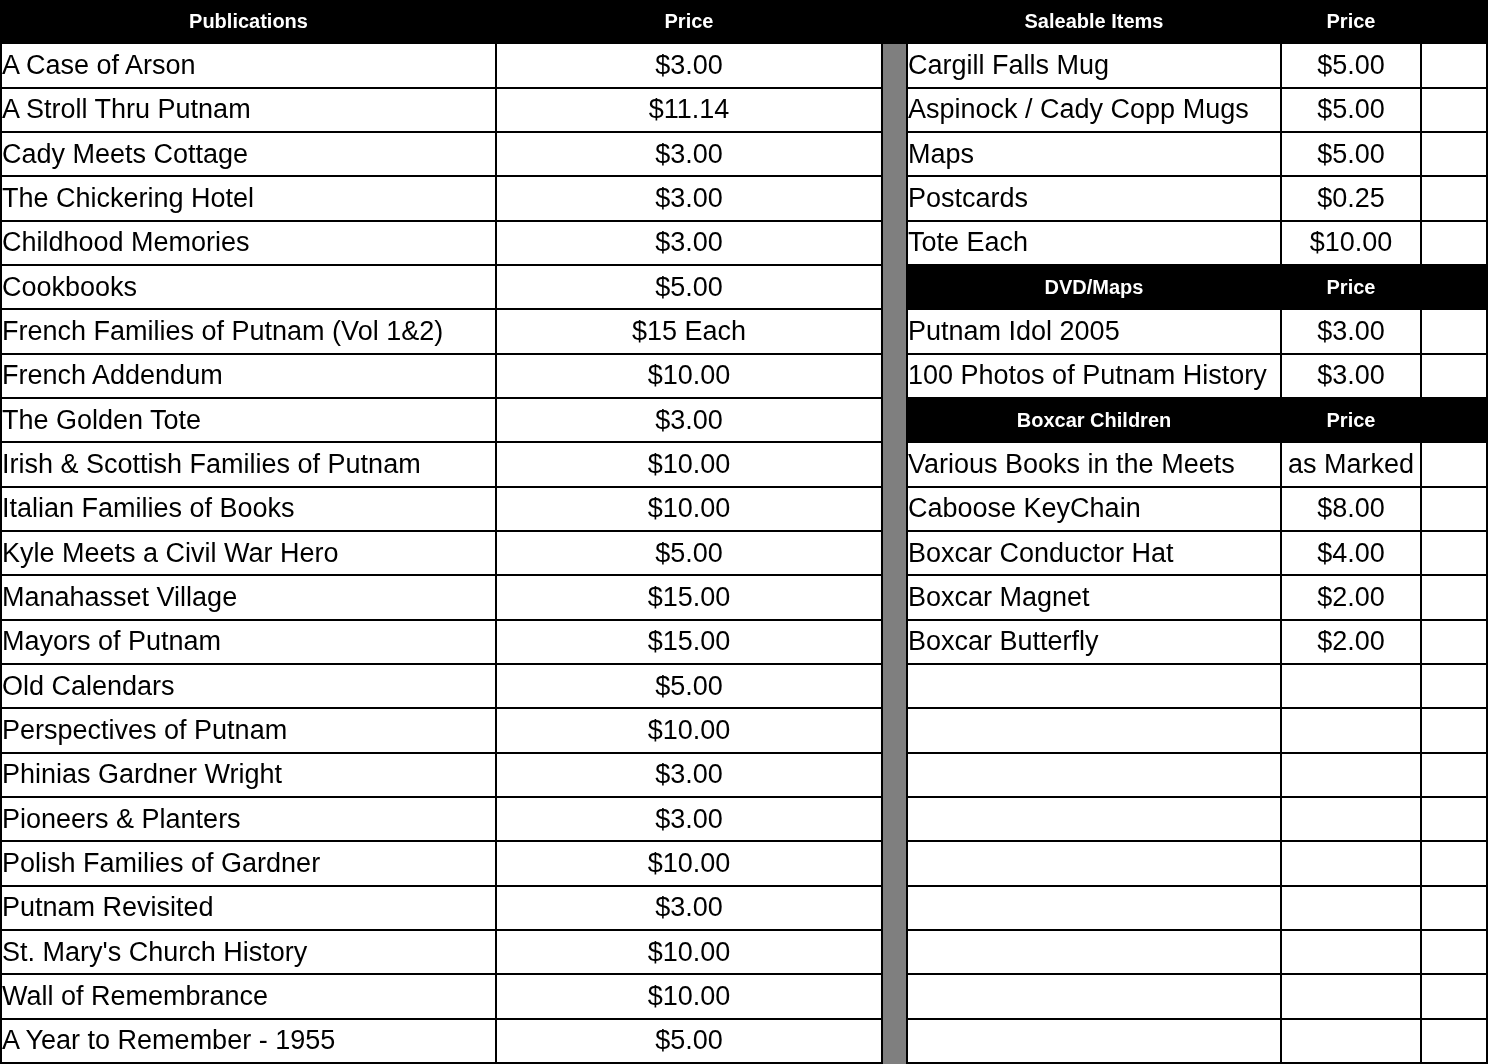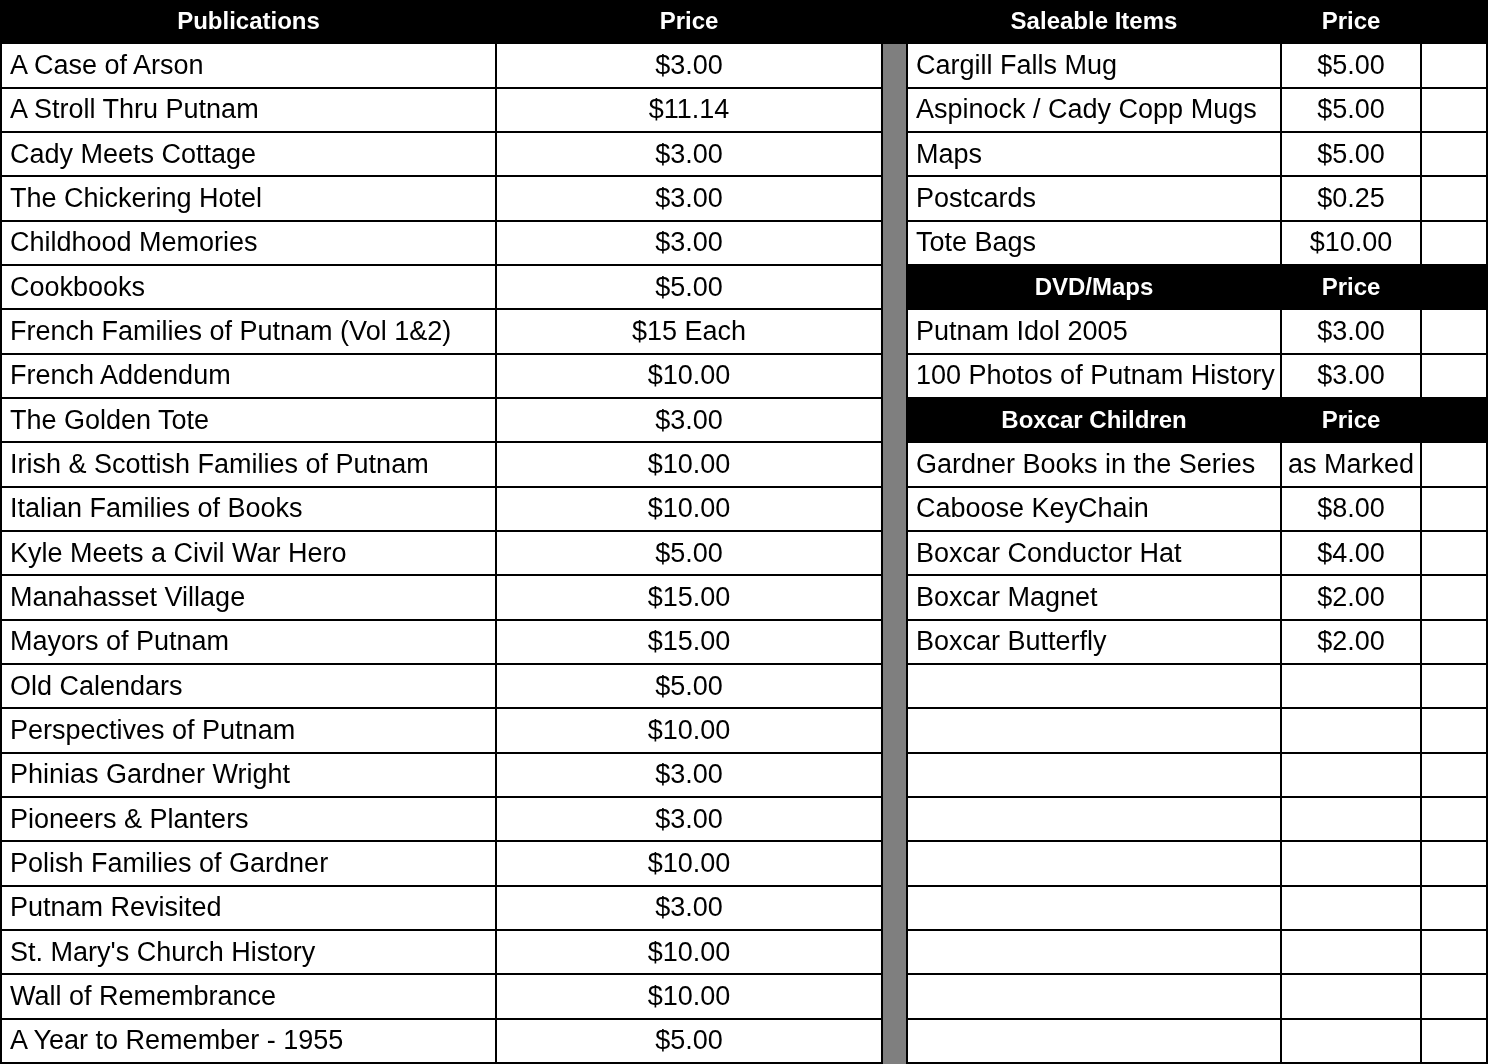--- a/index.html
+++ b/index.html
@@ -36,28 +36,28 @@
     border-right: 2px solid #000;
     border-bottom: 2px solid #000;
     display: flex;
     align-items: center;
     font-size: 27px;
     line-height: 1;
     white-space: nowrap;
     overflow: hidden;
     background: #ffffff;
   }
-  .cell.name { justify-content: flex-start; padding-left: 8px; }
+  .cell.name { justify-content: flex-start; }
   .cell.price { justify-content: center; }
   .cell.extra { justify-content: center; }
   .cell.hdr {
     background: var(--header-bg, #000000);
     color: var(--header-text, #ffffff);
     font-weight: bold;
-    font-size: 24px;
+    font-size: 20px;
     justify-content: center;
     padding-left: 0;
     border-right-color: var(--header-bg, #000000);
     border-bottom-color: #000;
   }
   .divider {
     position: absolute;
     left: 883px;
     top: 0;
     width: 23px;
@@ -141,36 +141,36 @@
       <div class="cell extra"></div>
       <div class="cell name">Aspinock / Cady Copp Mugs</div>
       <div class="cell price">$5.00</div>
       <div class="cell extra"></div>
       <div class="cell name">Maps</div>
       <div class="cell price">$5.00</div>
       <div class="cell extra"></div>
       <div class="cell name">Postcards</div>
       <div class="cell price">$0.25</div>
       <div class="cell extra"></div>
-      <div class="cell name">Tote Bags</div>
+      <div class="cell name">Tote Each</div>
       <div class="cell price">$10.00</div>
       <div class="cell extra"></div>
       <div class="cell hdr name">DVD/Maps</div>
       <div class="cell hdr price">Price</div>
       <div class="cell hdr extra"></div>
       <div class="cell name">Putnam Idol 2005</div>
       <div class="cell price">$3.00</div>
       <div class="cell extra"></div>
       <div class="cell name">100 Photos of Putnam History</div>
       <div class="cell price">$3.00</div>
       <div class="cell extra"></div>
       <div class="cell hdr name">Boxcar Children</div>
       <div class="cell hdr price">Price</div>
       <div class="cell hdr extra"></div>
-      <div class="cell name">Gardner Books in the Series</div>
+      <div class="cell name">Various Books in the Meets</div>
       <div class="cell price">as Marked</div>
       <div class="cell extra"></div>
       <div class="cell name">Caboose KeyChain</div>
       <div class="cell price">$8.00</div>
       <div class="cell extra"></div>
       <div class="cell name">Boxcar Conductor Hat</div>
       <div class="cell price">$4.00</div>
       <div class="cell extra"></div>
       <div class="cell name">Boxcar Magnet</div>
       <div class="cell price">$2.00</div>

